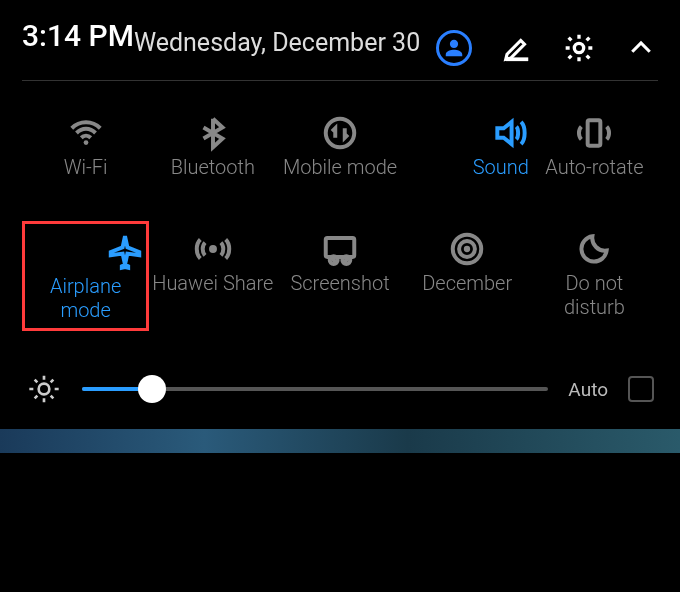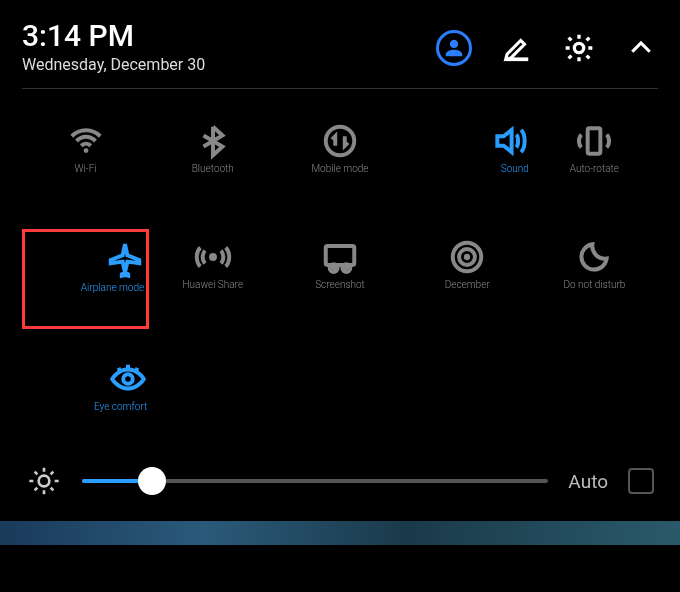--- a/index.html
+++ b/index.html
@@ -21,31 +21,30 @@
     }
     .header {
       display: flex;
       justify-content: space-between;
       align-items: flex-start;
       padding-bottom: 14px;
       border-bottom: 1px solid #333;
     }
     .datetime {
       display: flex;
-      flex-direction: column;
     }
     .time {
       font-size: 30px;
       font-weight: 500;
       color: #fff;
     }
     .date {
-      font-size: 16px;
+      font-size: 25px;
       color: #ddd;
-      margin-top: 2px;
+      margin-top: 10px;
     }
     .header-icons {
       display: flex;
       align-items: center;
       gap: 28px;
       padding-top: 12px;
     }
     .avatar {
       width: 36px;
       height: 36px;
@@ -83,21 +82,21 @@
       cursor: pointer;
       padding: 6px 2px;
     }
     .tile .iconwrap {
       height: 44px;
       display: flex;
       align-items: center;
       justify-content: center;
     }
     .tile .label {
-      font-size: 10px;
+      font-size: 20px;
       font-weight: 300;
       text-align: center;
       line-height: 1.2;
       min-height: 38px;
     }
     .inactive { color: #888; }
     .inactive svg { stroke: #888; fill: none; }
     .active { color: #2a9dff; align-items: flex-end; }
     .active svg { stroke: #2a9dff; fill: none; }
     .highlight-box {
@@ -290,30 +289,20 @@
 
     <div class="tile inactive">
       <div class="iconwrap">
         <svg class="ico" width="38" height="38" viewBox="0 0 24 24">
           <path d="M20 13A8 8 0 0 1 11 4a8 8 0 1 0 9 9z"></path>
         </svg>
       </div>
       <div class="label">Do not disturb</div>
     </div>
 
-    <div class="tile active">
-      <div class="iconwrap">
-        <svg class="ico" width="38" height="38" viewBox="0 0 24 24">
-          <path d="M2 12s3.5-6 10-6 10 6 10 6-3.5 6-10 6S2 12 2 12z"></path>
-          <circle cx="12" cy="12" r="3"></circle>
-          <path d="M6 5l1 2M12 3v2M18 5l-1 2"></path>
-        </svg>
-      </div>
-      <div class="label">Eye comfort</div>
-    </div>
 
     <div></div>
     <div></div>
 
   </div>
 
   <div class="brightness-row">
     <div class="brightness-icon">
       <svg width="32" height="32" viewBox="0 0 24 24" fill="none" stroke="#ccc" stroke-width="2">
         <circle cx="12" cy="12" r="4"></circle>

